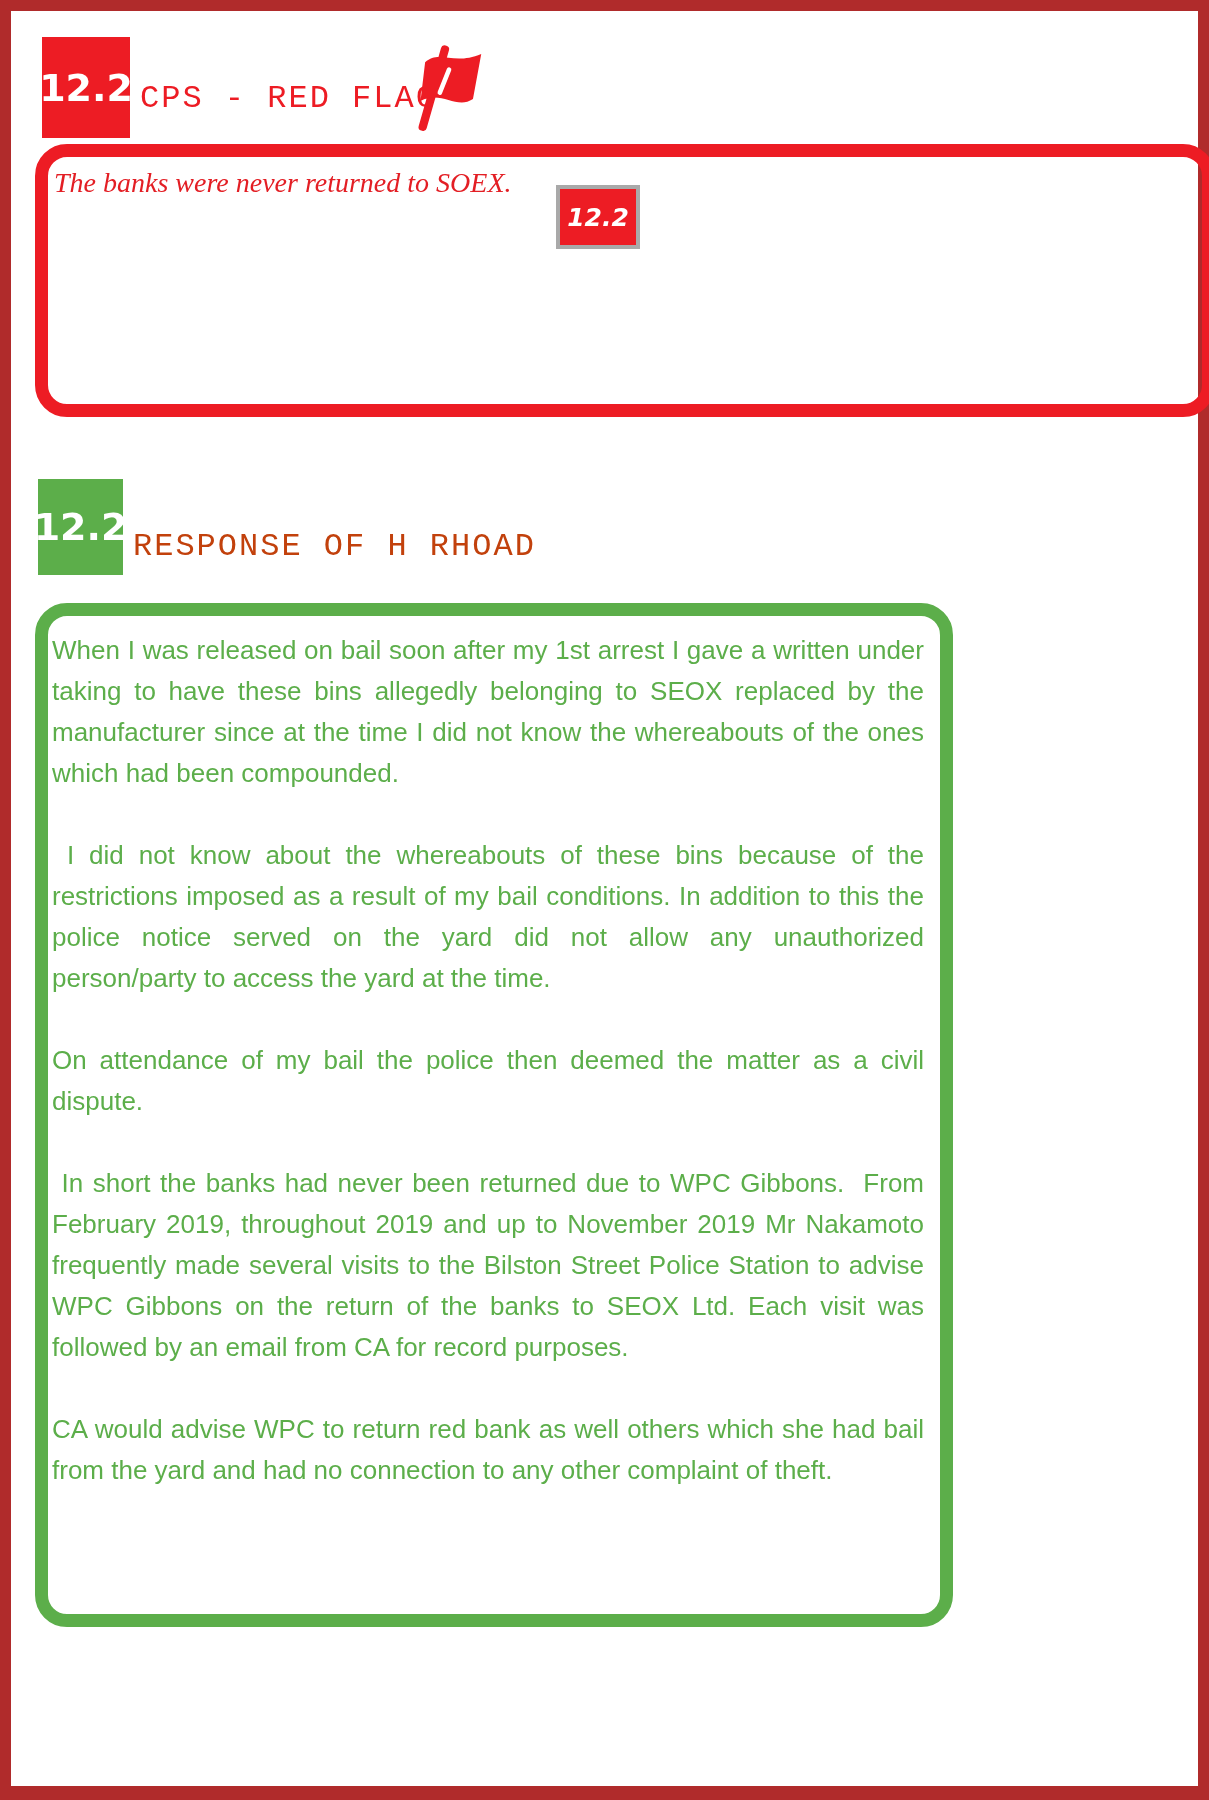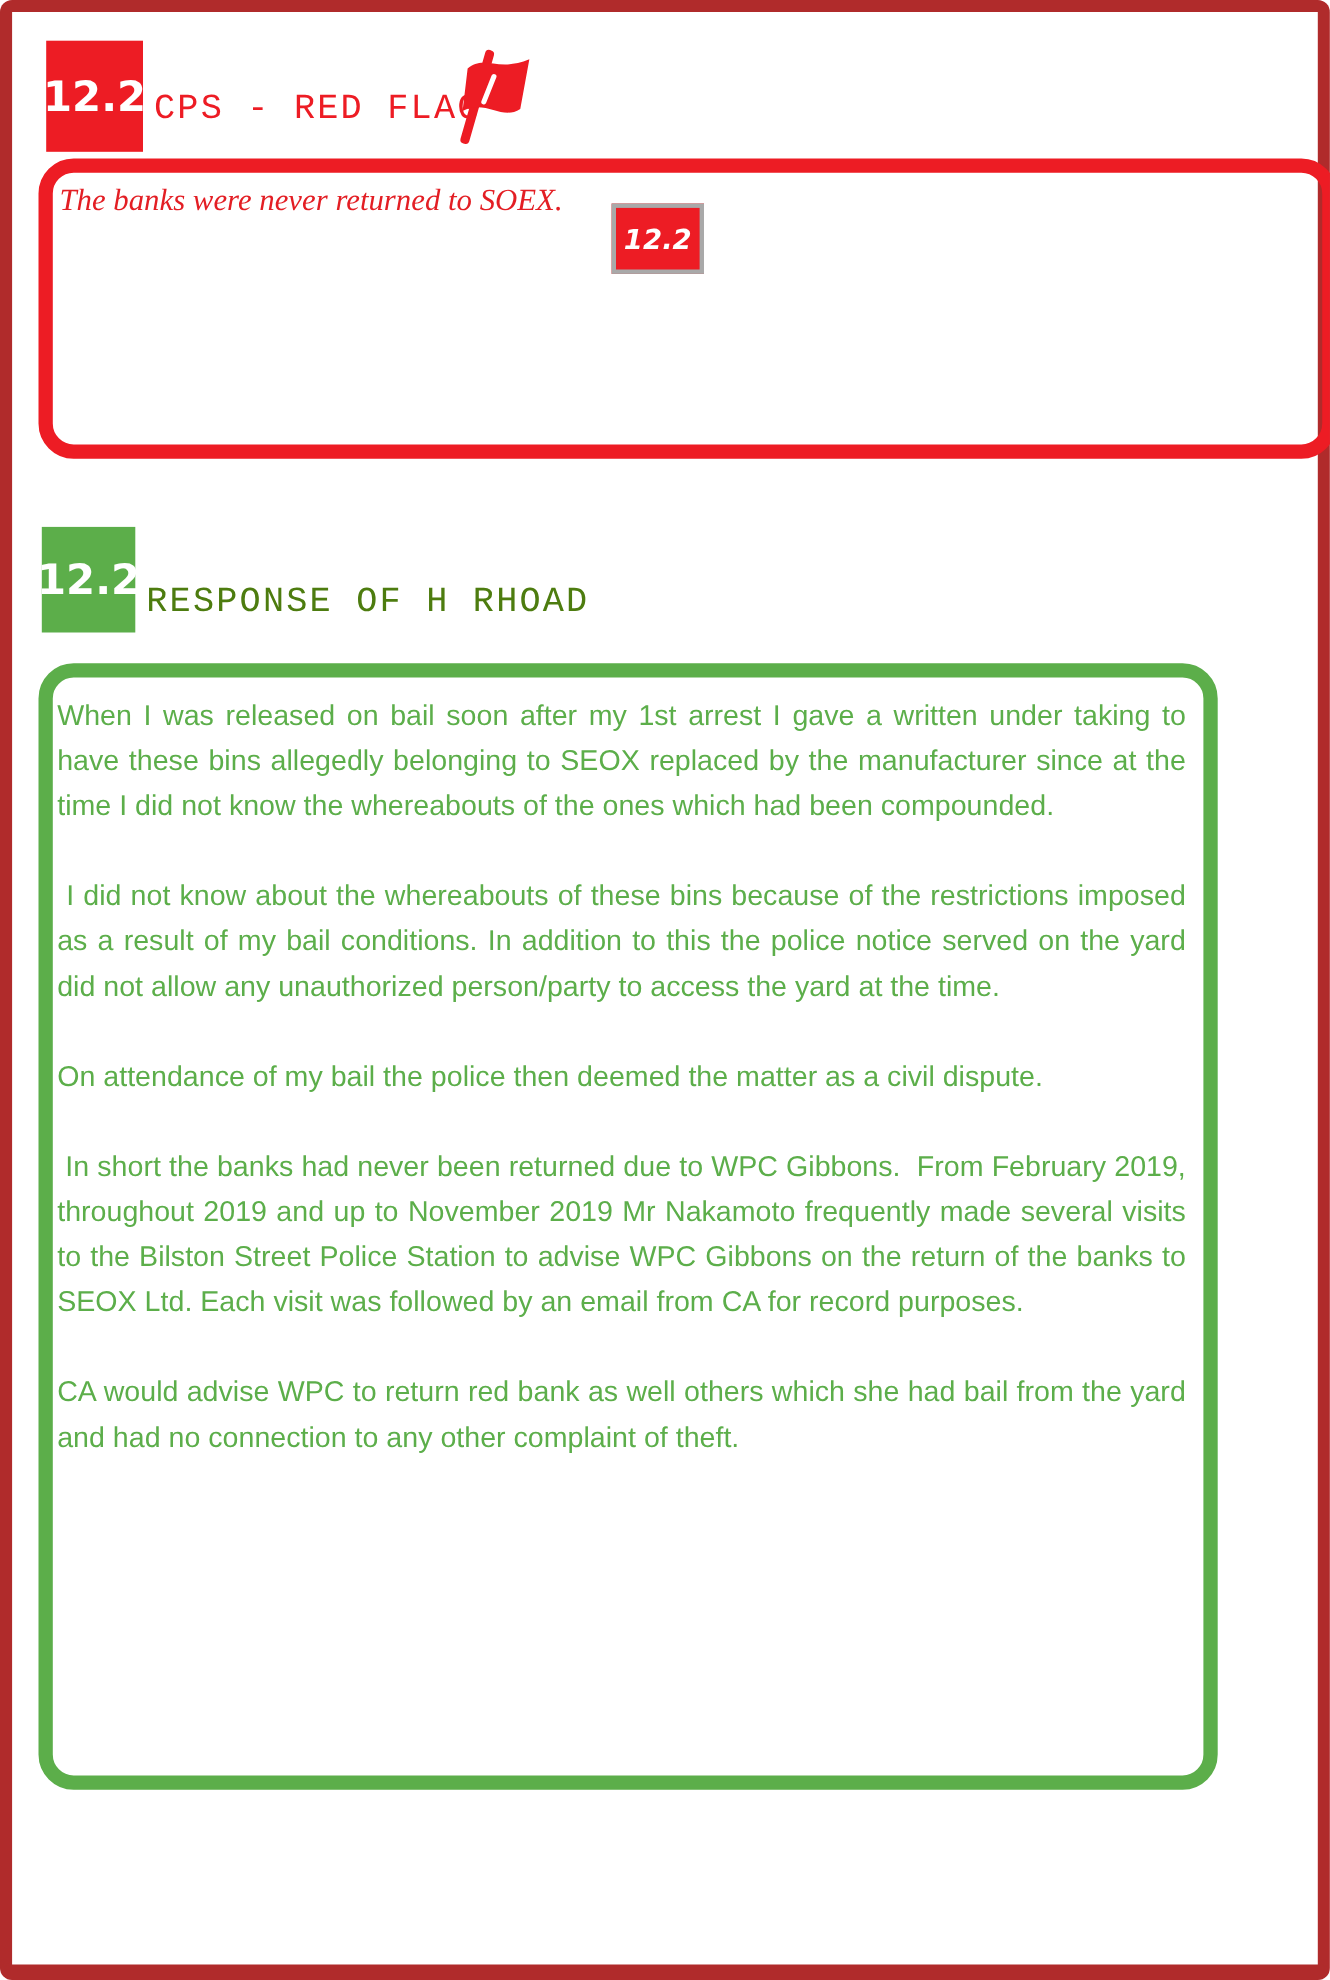--- a/index.html
+++ b/index.html
@@ -3,21 +3,20 @@
 <meta charset="utf-8">
 <style>
   html, body { margin: 0; padding: 0; background: #ffffff; }
   #page {
     position: relative;
     width: 1209px;
     height: 1800px;
     background: #ffffff;
     font-family: "Liberation Sans", sans-serif;
     overflow: hidden;
-    border-radius: 11px;
   }
   .outer-frame {
     position: absolute; inset: 0;
     border: 11px solid #B02B2B;
     border-bottom-width: 14px;
     pointer-events: none;
     box-sizing: border-box;
   }
   .badge {
     position: absolute;
@@ -27,21 +26,21 @@
   }
   .red-badge   { left: 42px; top: 37px;  width: 88px; height: 101px; background: #ED1C24; font-size: 38px; }
   .green-badge { left: 38px; top: 479px; width: 85px; height: 96px;  background: #5CAE4A; font-size: 38px; }
   .section-title {
     position: absolute;
     font-family: Liberation Mono, monospace;
     letter-spacing: 2px;
     white-space: nowrap;
   }
   .red-title   { left: 140px; top: 80px;  font-size: 32px; color: #ED1C24; }
-  .green-title { left: 133px; top: 528px; font-size: 32px; color: #4d7c0f; }
+  .green-title { left: 133px; top: 528px; font-size: 32px; color: #c2410c; }
   .flag-icon { position: absolute; left: 392px; top: 42px; width: 92px; height: 92px; }
   .red-box {
     position: absolute; left: 35px; top: 144px;
     width: 1180px; height: 273px;
     border: 13px solid #ED1C24; border-radius: 32px;
     box-sizing: border-box;
     font-style: italic;
   }
   .red-box-text {
     margin: 10px 0 0 6px;
@@ -53,21 +52,21 @@
     position: absolute; left: 508px; top: 28px;
     width: 76px; height: 56px;
     background: #ED1C24;
     border: 4px solid #A9A9A9;
     display: flex; align-items: center; justify-content: center;
     color: #ffffff; font-weight: bold; font-size: 25px;
     font-family: "DejaVu Sans", sans-serif;
   }
   .green-box {
     position: absolute; left: 35px; top: 603px;
-    width: 1072px; height: 1024px;
+    width: 918px; height: 1024px;
     border: 13px solid #5CAE4A; border-radius: 32px;
     box-sizing: border-box;
     padding: 14px 16px 0 4px;
     overflow: hidden;
   }
   .green-box p {
     margin: 0 0 41px 0;
     font-size: 26px;
     line-height: 41px;
     text-align: justify;

